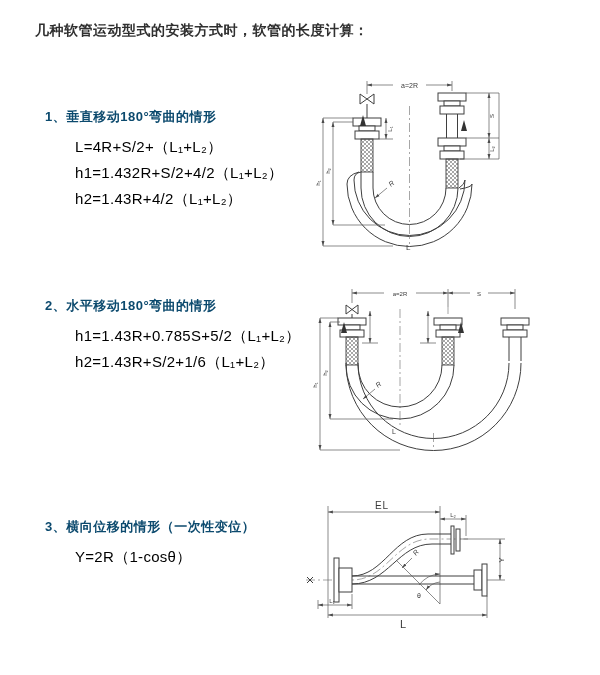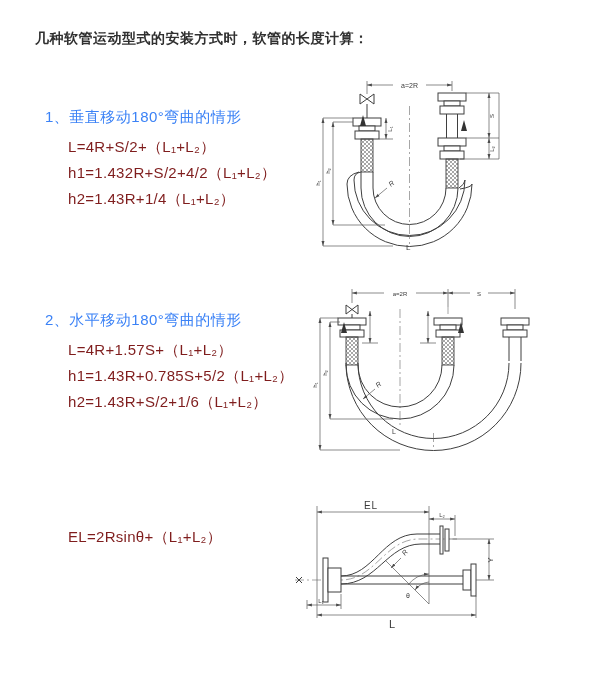--- a/index.html
+++ b/index.html
@@ -3,25 +3,25 @@
 <meta charset="utf-8">
 <style>
   html,body { margin:0; padding:0; }
   body {
     width:600px; height:675px; position:relative; overflow:hidden;
     background:#ffffff; color:#2b2b2b;
     font-family:"Liberation Sans","DejaVu Sans",sans-serif;
   }
   .abs { position:absolute; }
   .page-title {
-    left:35px; top:22px; font-size:14px; font-weight:700; letter-spacing:.5px; color:#303030;margin-top:8px;
+    left:35px; top:22px; font-size:14px; font-weight:700; letter-spacing:.5px; color:#303030;
   }
   .section { width:300px; }
-  .section-heading { font-size:15px; line-height:16px; font-weight:400; letter-spacing:.5px; margin-bottom:14px; color:#3b82f6; }
-  .formula { font-size:15px; line-height:16px; margin-top:10px; margin-left:23px; letter-spacing:.3px; color:#7f1d1d; font-weight:500; }
+  .section-heading { font-size:13px; line-height:16px; font-weight:700; letter-spacing:.5px; margin-bottom:14px; color:#0c4a6e; }
+  .formula { font-size:15px; line-height:16px; margin-top:10px; margin-left:30px; letter-spacing:.3px; color:#000000; font-weight:500; }
   .diagram svg { display:block; }
   
   .ink   { stroke:#3f3f3f; stroke-width:1; fill:none; }
   .part  { stroke:#3f3f3f; stroke-width:1; fill:#ffffff; }
   .dim   { stroke:#5a5a5a; stroke-width:.7; fill:none; }
   .cl    { stroke:#6a6a6a; stroke-width:.6; fill:none; stroke-dasharray:9 3 2 3; }
   .solidarrow { fill:#333333; stroke:none; }
   text   { fill:#3a3a3a; }
   .t7 { font-size:7px; }
   .t6 { font-size:6px; }
@@ -31,32 +31,32 @@
 </style>
 </head>
 <body>
 
 <div class="abs page-title">几种软管运动型式的安装方式时，软管的长度计算：</div>
 
 <div class="abs section" style="left:45px; top:109px;">
   <div class="section-heading">1、垂直移动180°弯曲的情形</div>
   <div class="formula">L=4R+S/2+（L₁+L₂）</div>
   <div class="formula">h1=1.432R+S/2+4/2（L₁+L₂）</div>
-  <div class="formula">h2=1.43R+1/4（L₁+L₂）</div>
-</div>
-
-<div class="abs section" style="left:45px; top:312px;">
+  <div class="formula">h2=1.43R+4/2（L₁+L₂）</div>
+</div>
+
+<div class="abs section" style="left:45px; top:298px;">
   <div class="section-heading">2、水平移动180°弯曲的情形</div>
-  <div class="formula">L=4R+1.57S+（L₁+L₂）</div>
   <div class="formula">h1=1.43R+0.785S+5/2（L₁+L₂）</div>
   <div class="formula">h2=1.43R+S/2+1/6（L₁+L₂）</div>
 </div>
 
 <div class="abs section" style="left:45px; top:519px;">
-  <div class="formula">EL=2Rsinθ+（L₁+L₂）</div>
+  <div class="section-heading">3、横向位移的情形（一次性变位）</div>
+  <div class="formula">Y=2R（1-cosθ）</div>
 </div>
 
 <div class="abs diagram" style="left:313px; top:68px;">
 <svg width="270" height="185" viewBox="0 0 270 185">
   <defs>
     <pattern id="hz1" width="4" height="4" patternUnits="userSpaceOnUse">
       <path d="M0 0L4 4M0 4L4 0" stroke="#6b6b6b" stroke-width="0.6"></path>
     </pattern>
     <marker id="ar1" viewBox="0 0 10 8" refX="10" refY="4" markerWidth="7" markerHeight="6" orient="auto-start-reverse">
       <path d="M0 1L10 4L0 7z" fill="#4a4a4a"></path>
@@ -231,21 +231,21 @@
     <line class="dim" x1="120" y1="30" x2="120" y2="62" marker-start="url(#ar2)" marker-end="url(#ar2)"></line>
   </g>
 
   <g>
     <line class="dim" x1="67" y1="108" x2="55" y2="118" marker-end="url(#ar2)"></line>
     <text class="t7" x="70" y="107" transform="rotate(-40 70 107)" font-style="italic">R</text>
   </g>
 </svg>
 </div>
 
-<div class="abs diagram" style="left:287px; top:496px;">
+<div class="abs diagram" style="left:298px; top:496px;">
 <svg width="297" height="148" viewBox="0 0 297 148">
   <defs>
     <marker id="ar3" viewBox="0 0 10 8" refX="10" refY="4" markerWidth="7" markerHeight="6" orient="auto-start-reverse">
       <path d="M0 1L10 4L0 7z" fill="#4a4a4a"></path>
     </marker>
   </defs>
 
   <g>
     <line class="dim" x1="30" y1="10" x2="30" y2="122"></line>
     <line class="dim" x1="142" y1="10" x2="142" y2="108"></line>

